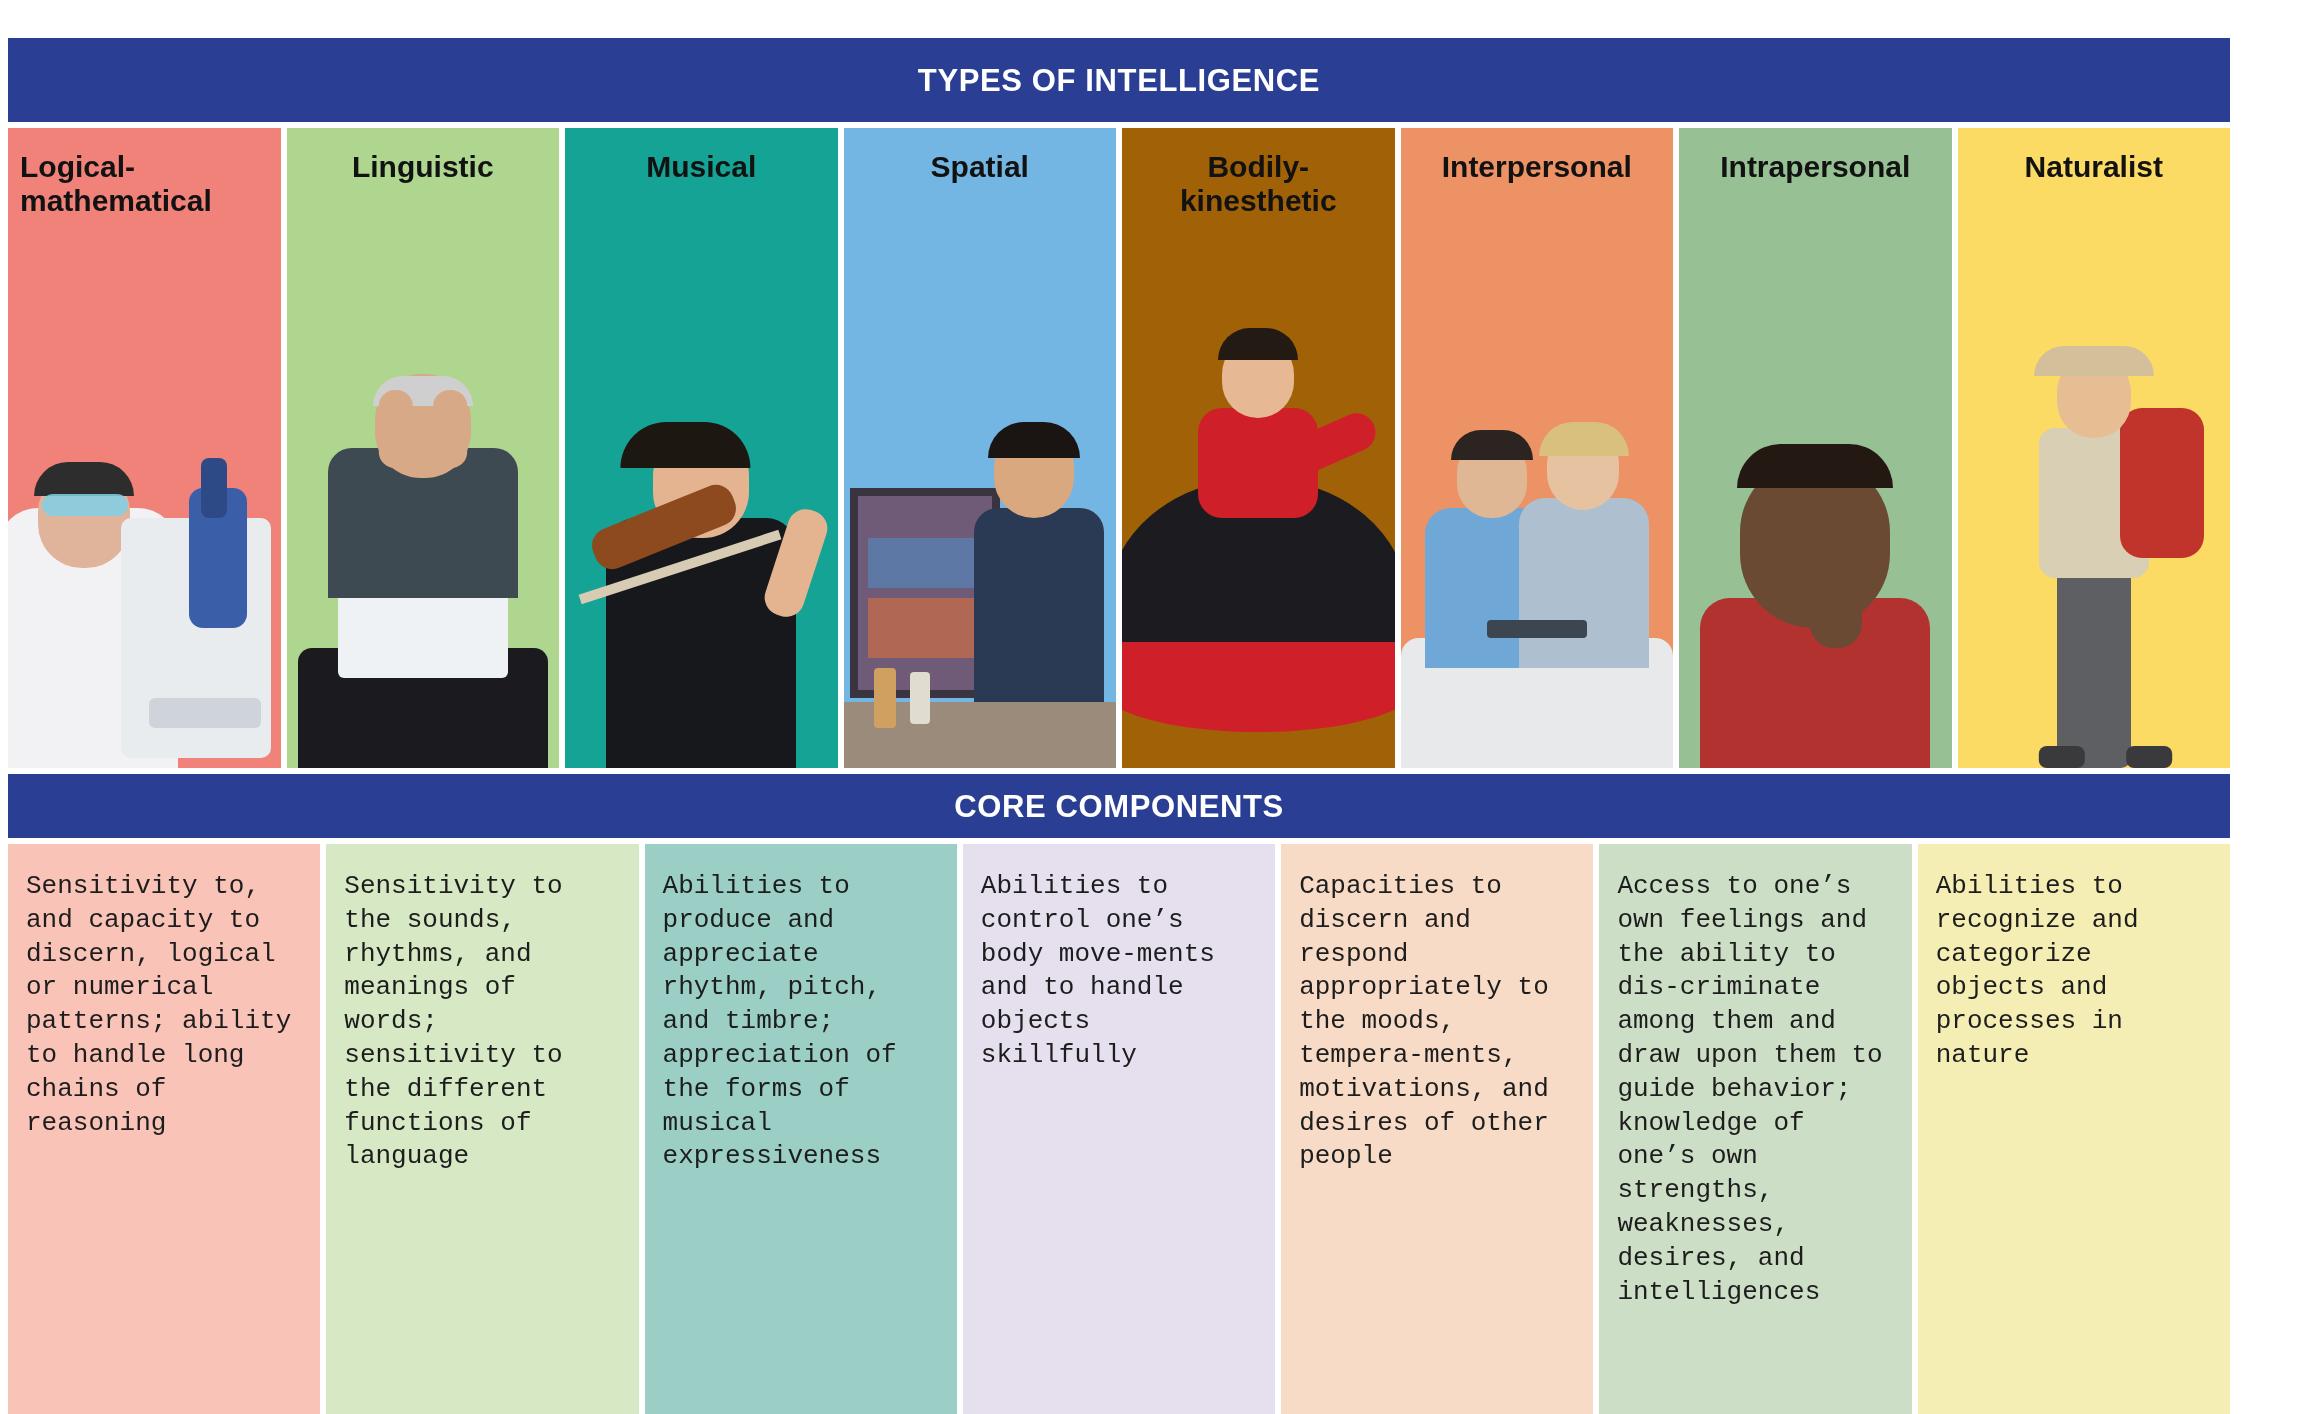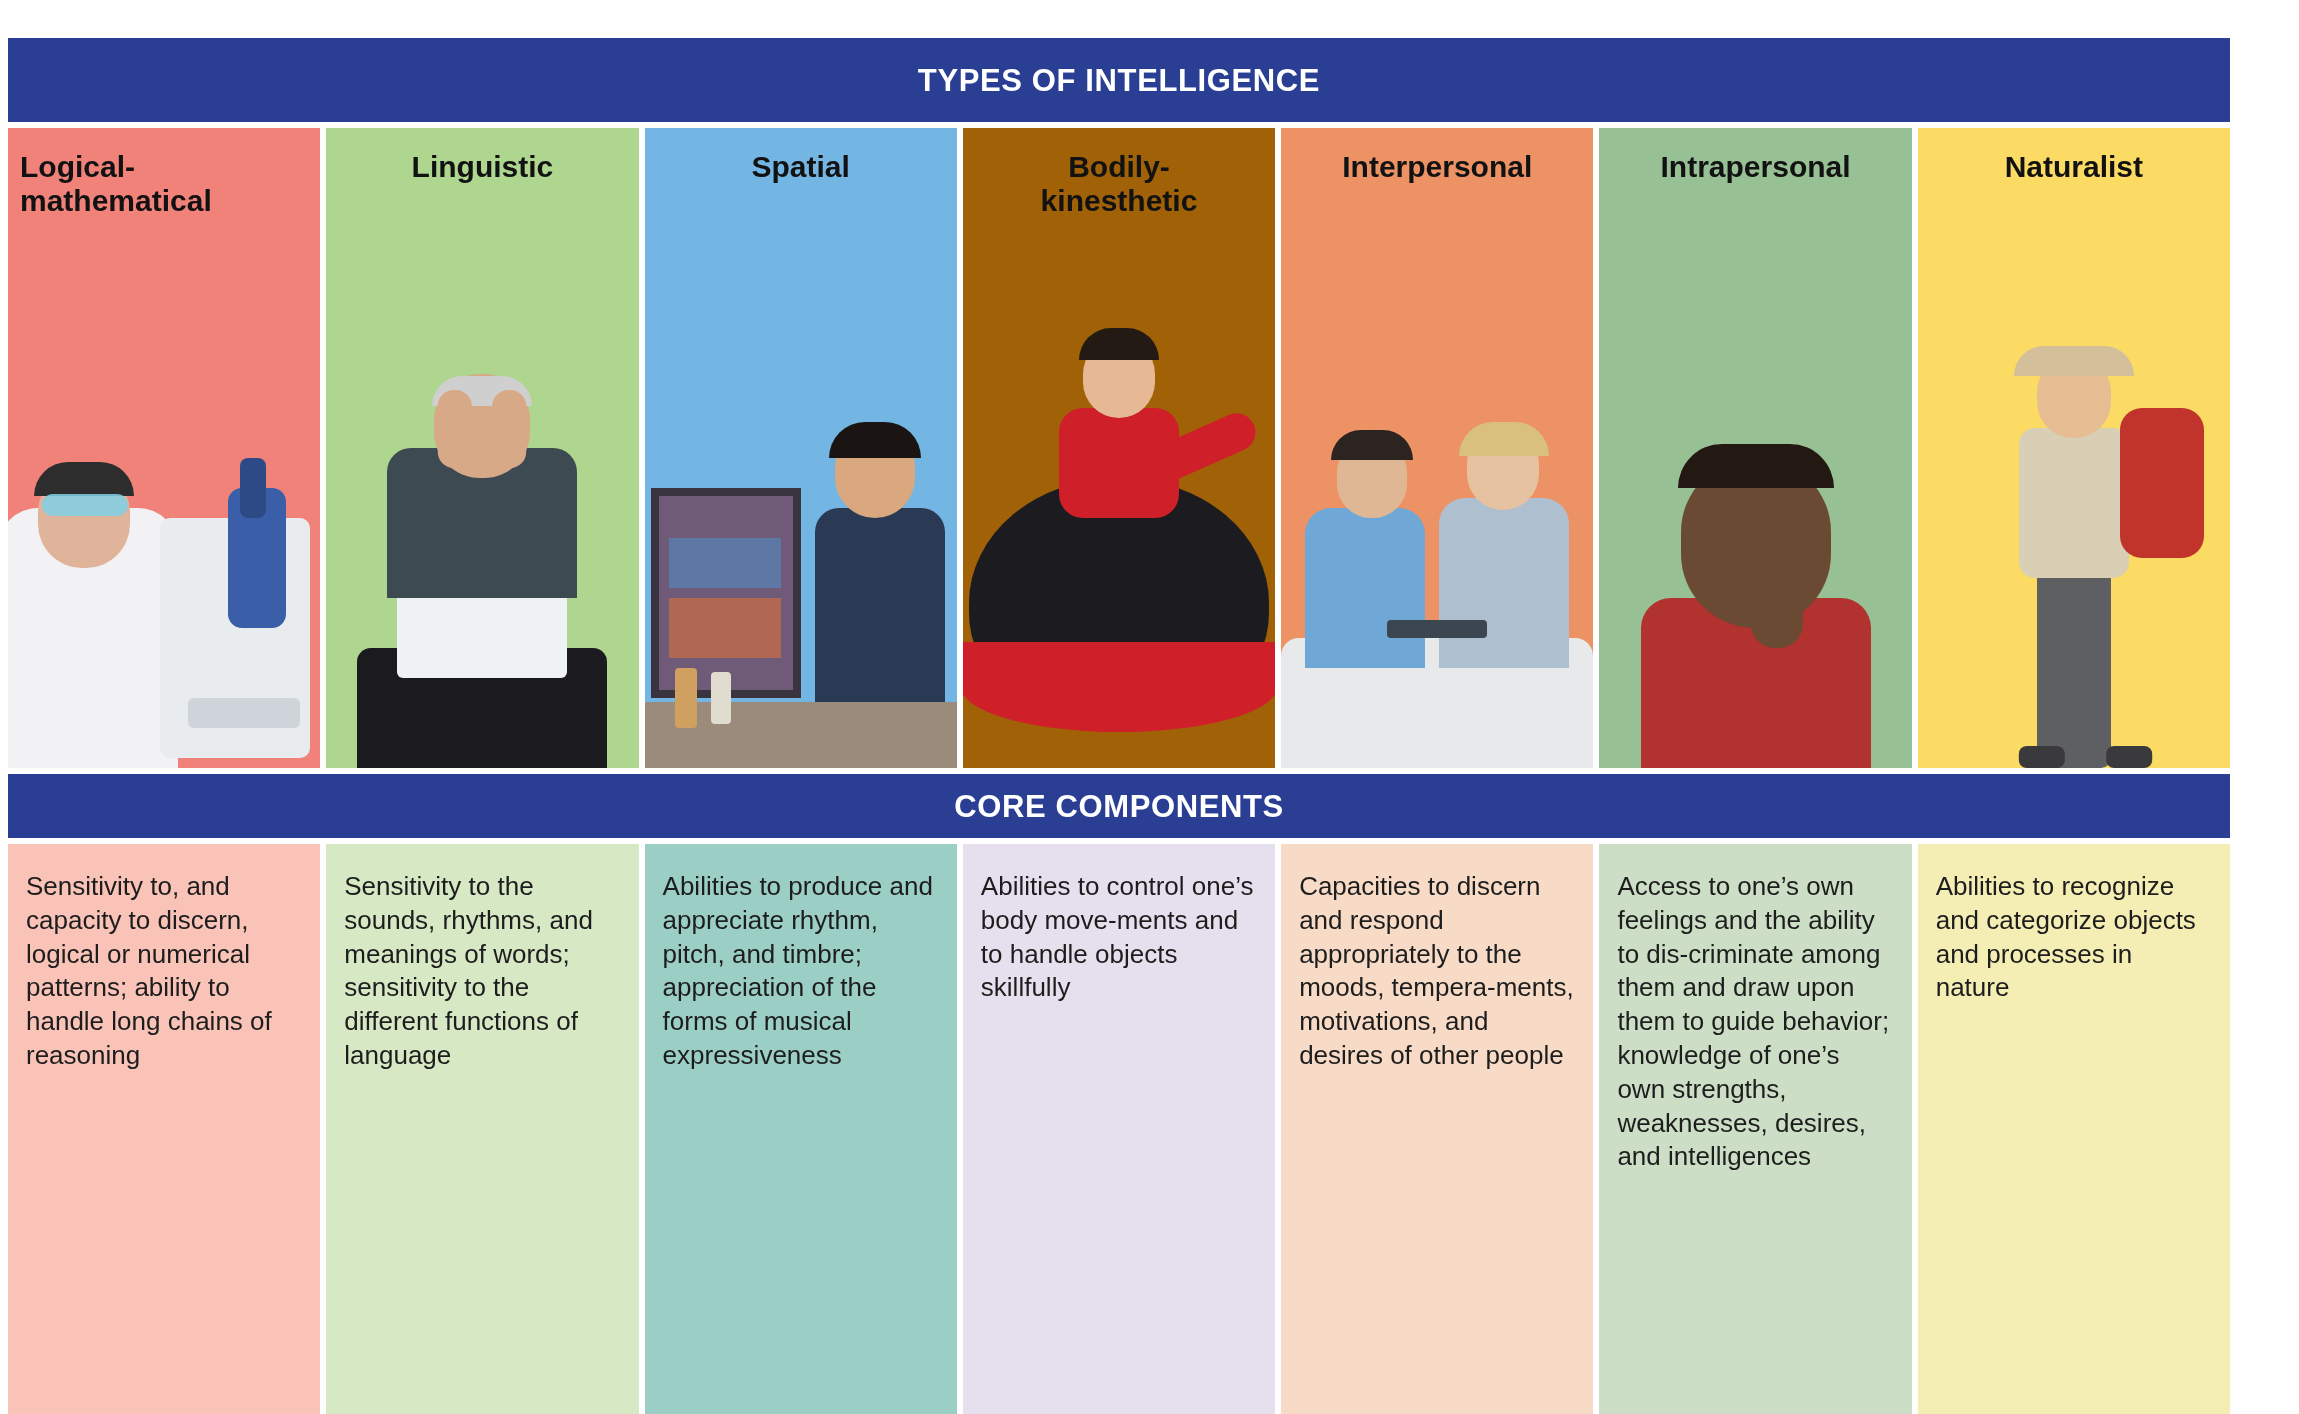--- a/index.html
+++ b/index.html
@@ -91,20 +91,21 @@
 
   
   .desc-row { margin-top: 6px; flex: 1 1 auto; }
   .desc-cell {
     height: 100%;
     padding: 26px 18px 18px 18px;
     color: #1d1d1d;
     font-size: 26px;
     line-height: 1.30;
     font-stretch: condensed;
+    font-family: Liberation Mono, monospace;
   }
 
   
   .credit {
     position: absolute;
     right: 2px;
     bottom: 4px;
     width: 1400px;
     transform-origin: right bottom;
     transform: rotate(-90deg) translate(0, -22px);
@@ -156,20 +157,33 @@
               <div class="ph" style="left:50%;transform:translateX(-50%);bottom:90px;width:170px;height:96px;background:#eef2f4;border-radius:6px;"></div>
               <div class="ph" style="left:50%;transform:translateX(-50%);bottom:170px;width:190px;height:150px;background:#3e4a52;border-radius:24px 24px 0 0;"></div>
               <div class="ph" style="left:50%;transform:translateX(-50%);bottom:290px;width:96px;height:104px;background:#d8a987;border-radius:46px;"></div>
               <div class="ph" style="left:50%;transform:translateX(-50%);bottom:362px;width:100px;height:30px;background:#cfcfcf;border-radius:50px 50px 0 0;"></div>
               <div class="ph" style="left:50%;transform:translate(-130%,0);bottom:300px;width:34px;height:78px;background:#d8a987;border-radius:16px;"></div>
               <div class="ph" style="left:50%;transform:translate(30%,0);bottom:300px;width:34px;height:78px;background:#d8a987;border-radius:16px;"></div>
             </div>
           </div>
         </div>
         <div class="col">
+          <div class="head-cell" style="background: rgb(21, 163, 150);">
+            <div class="head-title">Musical</div>
+            <div class="photo">
+              <div class="ph" style="left:50%;transform:translateX(-50%);bottom:0;width:190px;height:250px;background:#17181c;border-radius:30px 30px 0 0;"></div>
+              <div class="ph" style="left:50%;transform:translateX(-50%);bottom:230px;width:96px;height:108px;background:#e3b48f;border-radius:46px;"></div>
+              <div class="ph" style="left:50%;transform:translate(-62%,0);bottom:300px;width:130px;height:46px;background:#1d1712;border-radius:60px 60px 0 0;"></div>
+              <div class="ph" style="left:24px;bottom:220px;width:150px;height:42px;background:#8c4a1e;border-radius:18px;transform:rotate(-22deg);"></div>
+              <div class="ph" style="left:10px;bottom:196px;width:210px;height:10px;background:#d8cbb4;transform:rotate(-18deg);"></div>
+              <div class="ph" style="right:22px;bottom:150px;width:40px;height:110px;background:#e3b48f;border-radius:18px;transform:rotate(18deg);"></div>
+            </div>
+          </div>
+        </div>
+        <div class="col">
           <div class="head-cell" style="background: rgb(116, 182, 227);">
             <div class="head-title">Spatial</div>
             <div class="photo">
               <div class="ph" style="left:6px;bottom:70px;width:150px;height:210px;background:#6f5a78;border:8px solid #3a3340;"></div>
               <div class="ph" style="left:24px;bottom:110px;width:112px;height:60px;background:#c06a4a;opacity:.8;"></div>
               <div class="ph" style="left:24px;bottom:180px;width:112px;height:50px;background:#5a7fb0;opacity:.8;"></div>
               <div class="ph" style="right:12px;bottom:60px;width:130px;height:200px;background:#2a3a55;border-radius:24px 24px 0 0;"></div>
               <div class="ph" style="right:42px;bottom:250px;width:80px;height:92px;background:#d9a87f;border-radius:40px;"></div>
               <div class="ph" style="right:36px;bottom:310px;width:92px;height:36px;background:#1a1512;border-radius:44px 44px 0 0;"></div>
               <div class="ph" style="left:0;bottom:0;width:100%;height:66px;background:#9a8b7a;"></div>

